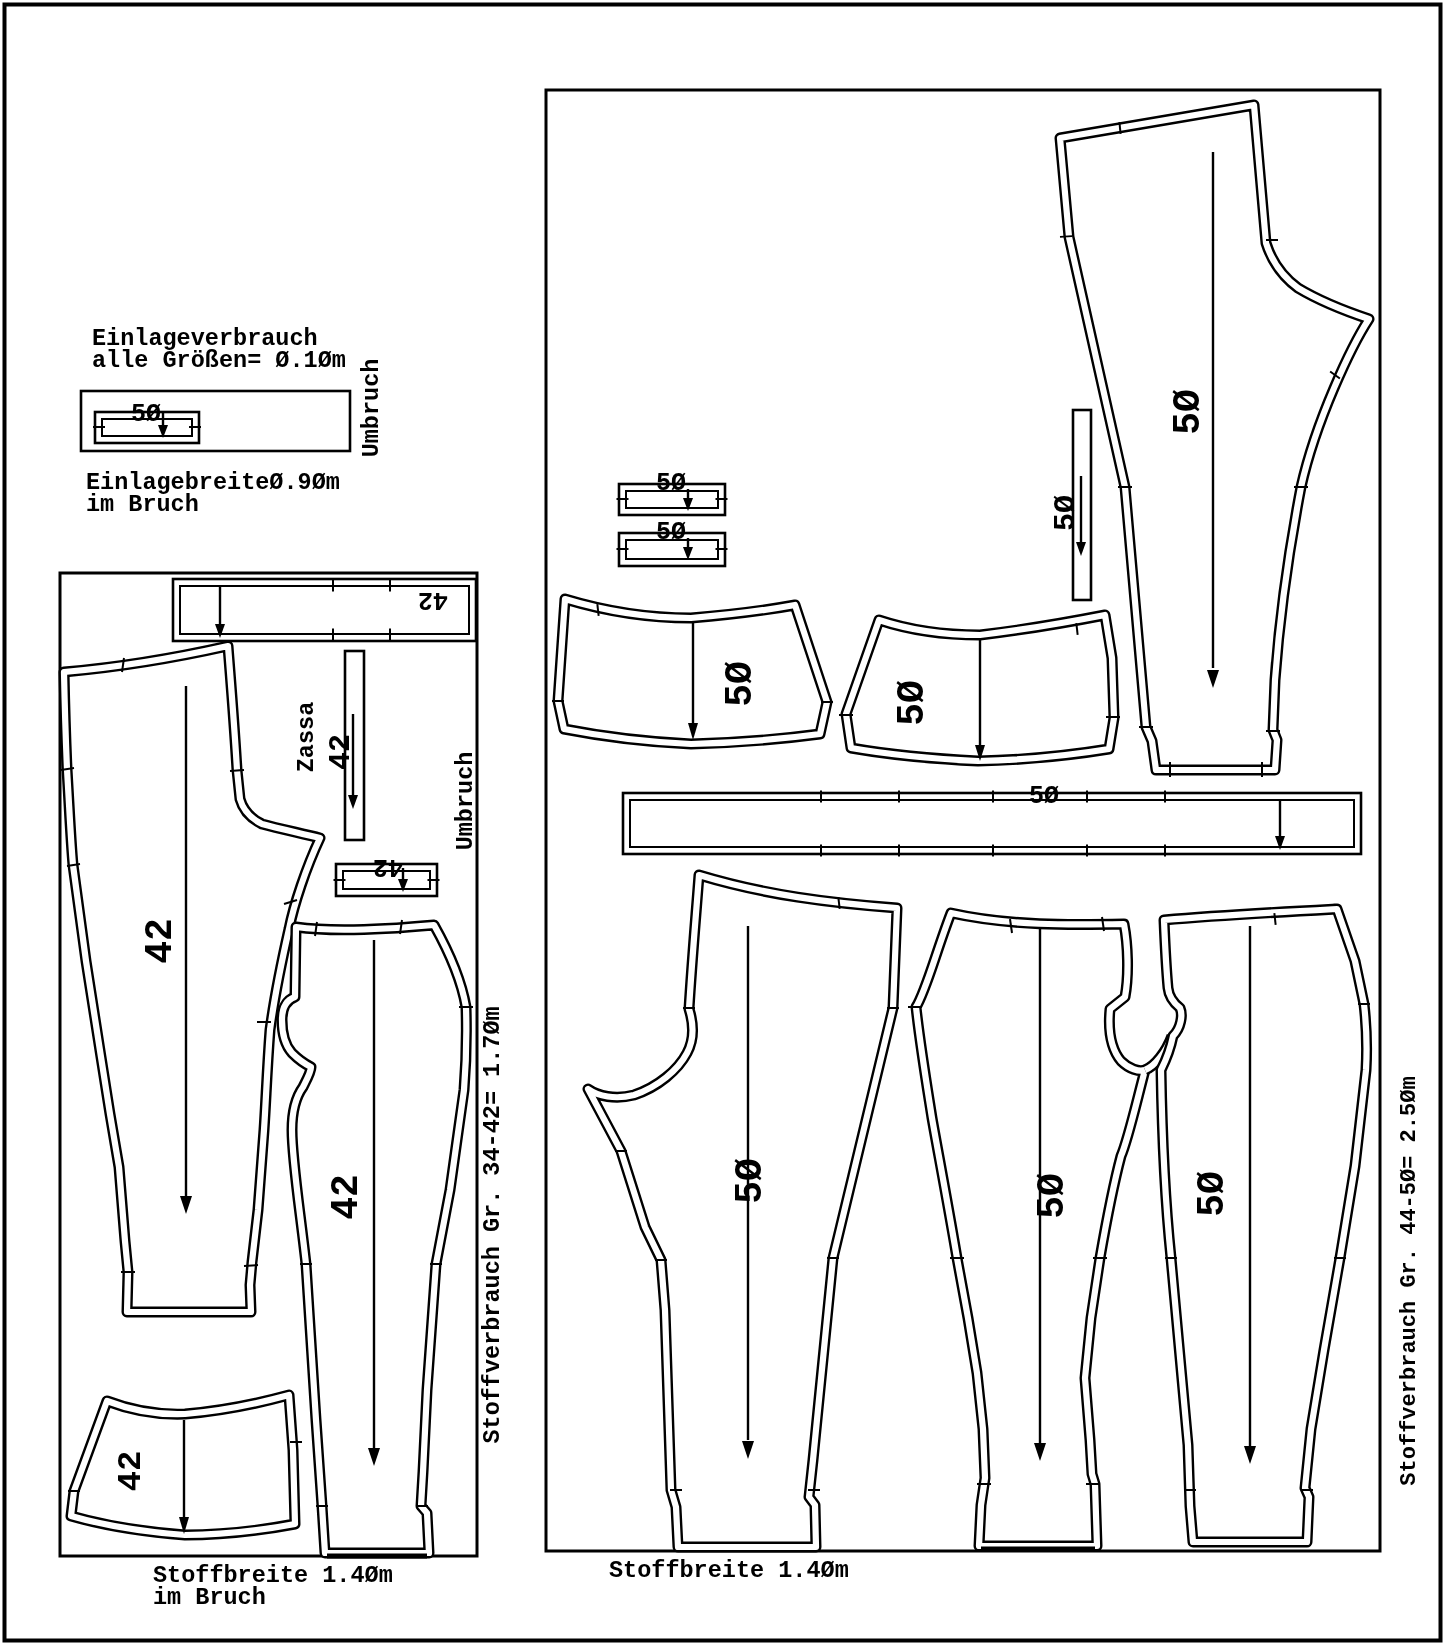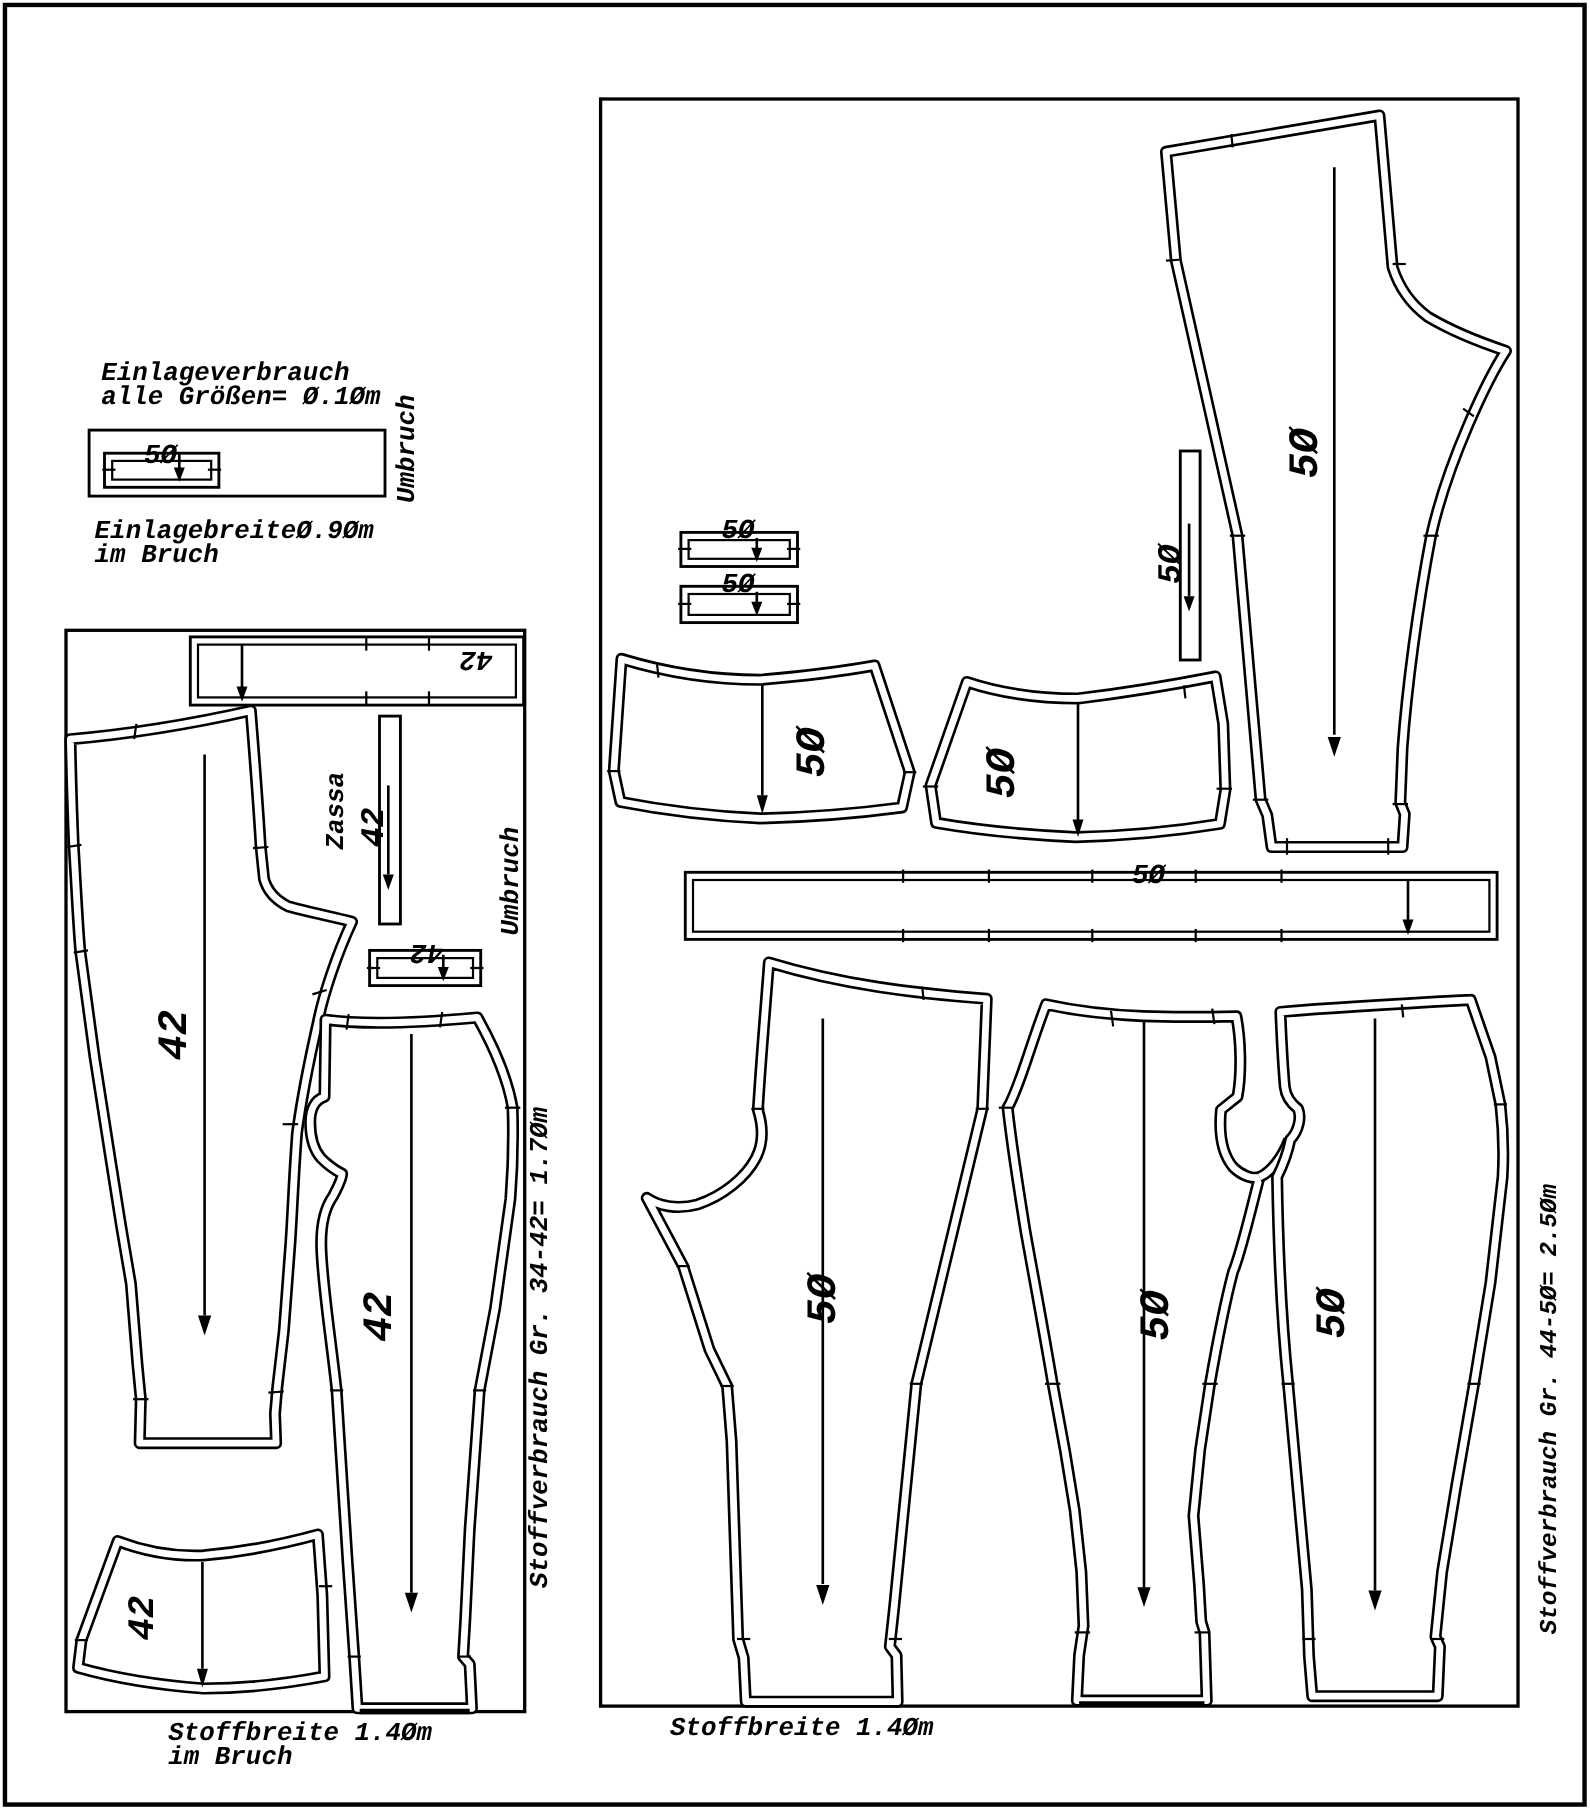--- a/index.html
+++ b/index.html
@@ -1,16 +1,16 @@
 <!DOCTYPE html>
 <html><head>
 <meta charset="utf-8">
 <style>
 html,body{margin:0;padding:0;background:#fff;}
-.wrap{position:relative;width:1445px;height:1646px;font-style:italic;}
+.wrap{position:relative;width:1445px;height:1646px;}
 text{font-family:"Liberation Mono",monospace;font-weight:bold;fill:#000;}
 .t{font-size:23.5px;}
 .tv{font-size:22px;}
 .tm{font-size:25px;}
 .ts{font-size:30px;}
 .tl{font-size:38px;}
 .tw{font-size:34px;}
 .o{fill:#fff;stroke:#000;stroke-width:11;stroke-linejoin:round;}
 .i{fill:none;stroke:#fff;stroke-width:6.2;stroke-linejoin:round;}
 .s{fill:none;stroke:#000;stroke-width:2.6;}

